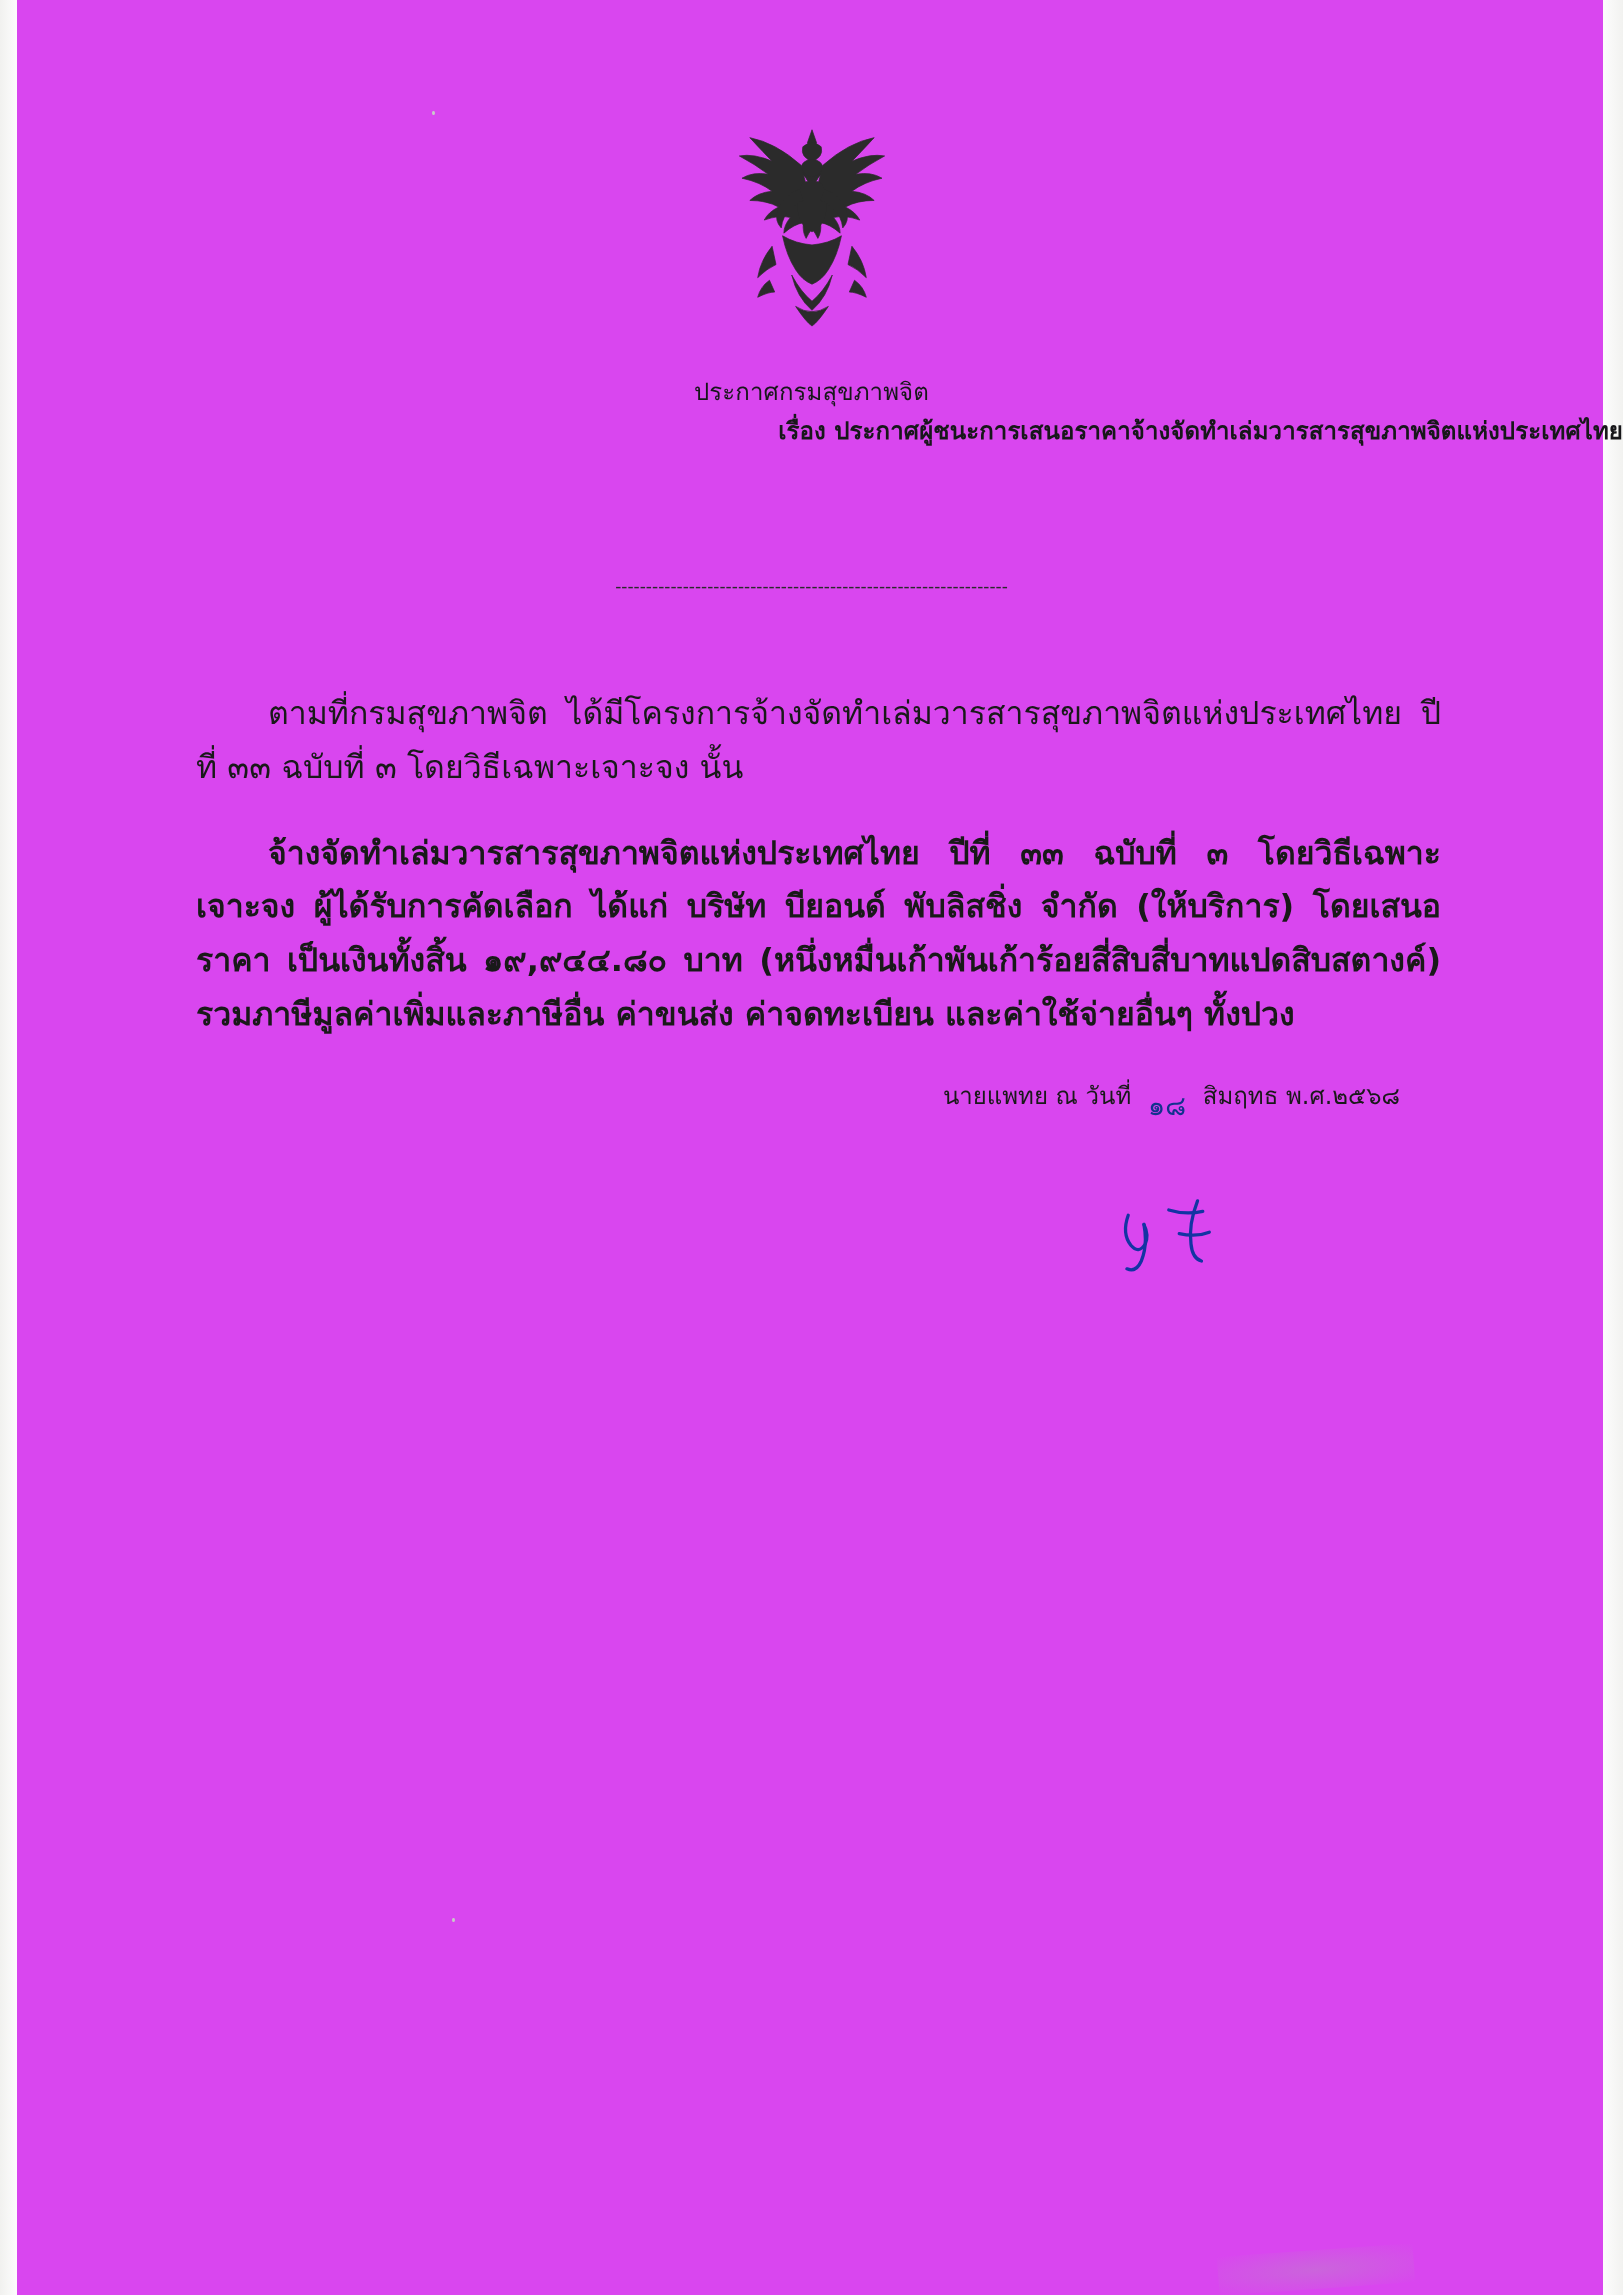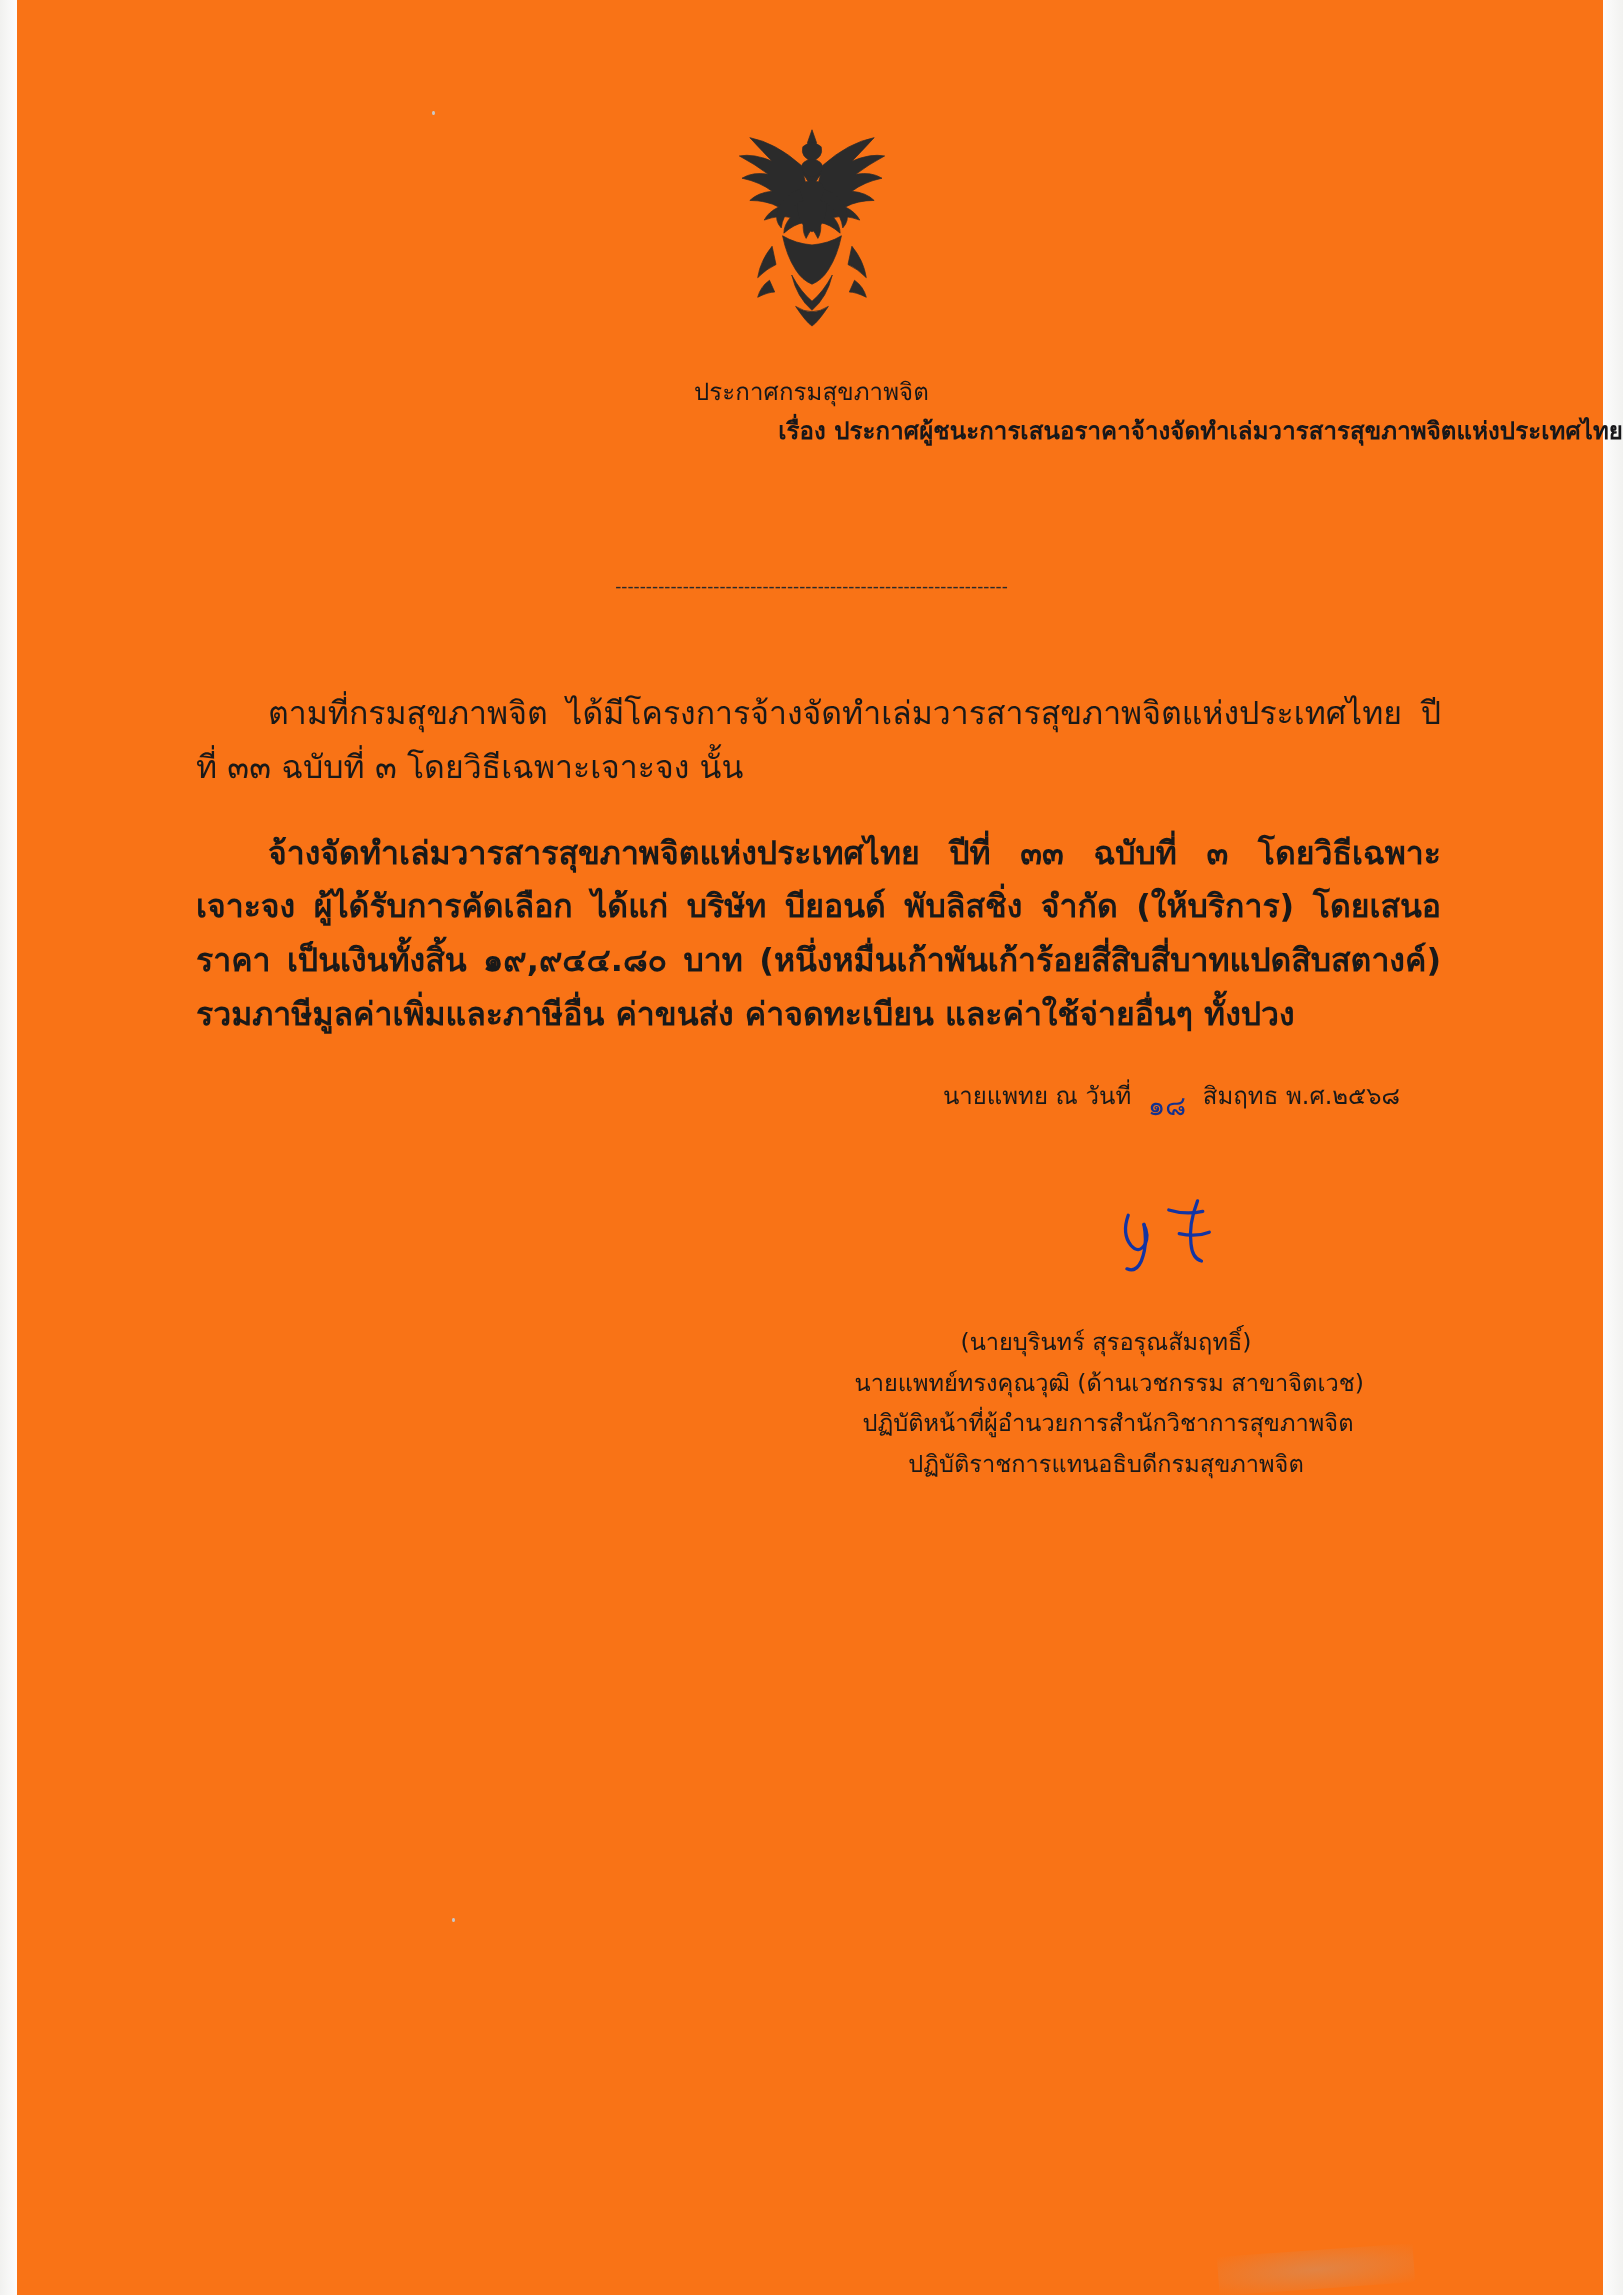--- a/index.html
+++ b/index.html
@@ -12,21 +12,21 @@
     height: 2295px;
     position: relative;
     font-family: "DejaVu Sans", "Liberation Sans", sans-serif;
     color: #1b1b1b;
     overflow: hidden;
   }
 
   .page {
     position: absolute;
     inset: 0;
-    background: #f97316;
+    background: #d946ef;
   }
 
   
   .scan-edge-left {
     position: absolute;
     left: 0; top: 0; bottom: 0;
     width: 17px;
     background: linear-gradient(to right, #f1f1ef, #fdfdfd);
   }
   .scan-edge-right {
@@ -212,21 +212,15 @@
       <g fill="none" stroke="#1334a3" stroke-width="5" stroke-linecap="round" stroke-linejoin="round">
         <path d="M34 26 q-10 28 4 46 q12 14 22 -2 q6 -14 -2 -30"></path>
         <path d="M58 40 q6 32 -4 56 q-8 18 -22 12"></path>
         <path d="M96 18 q26 8 52 2"></path>
         <path d="M140 4 q-14 36 -10 66 q2 22 16 26"></path>
         <path d="M112 54 q26 6 46 -2"></path>
       </g>
     </svg>
   </div>
 
-  <div class="sign-block">
-    <div class="sline n1">(นายบุรินทร์ สุรอรุณสัมฤทธิ์)</div>
-    <div class="sline n2">นายแพทย์ทรงคุณวุฒิ (ด้านเวชกรรม สาขาจิตเวช)</div>
-    <div class="sline n3">ปฏิบัติหน้าที่ผู้อำนวยการสำนักวิชาการสุขภาพจิต</div>
-    <div class="sline n4">ปฏิบัติราชการแทนอธิบดีกรมสุขภาพจิต</div>
-  </div>
 
 </div>
 
 
 </body></html>

